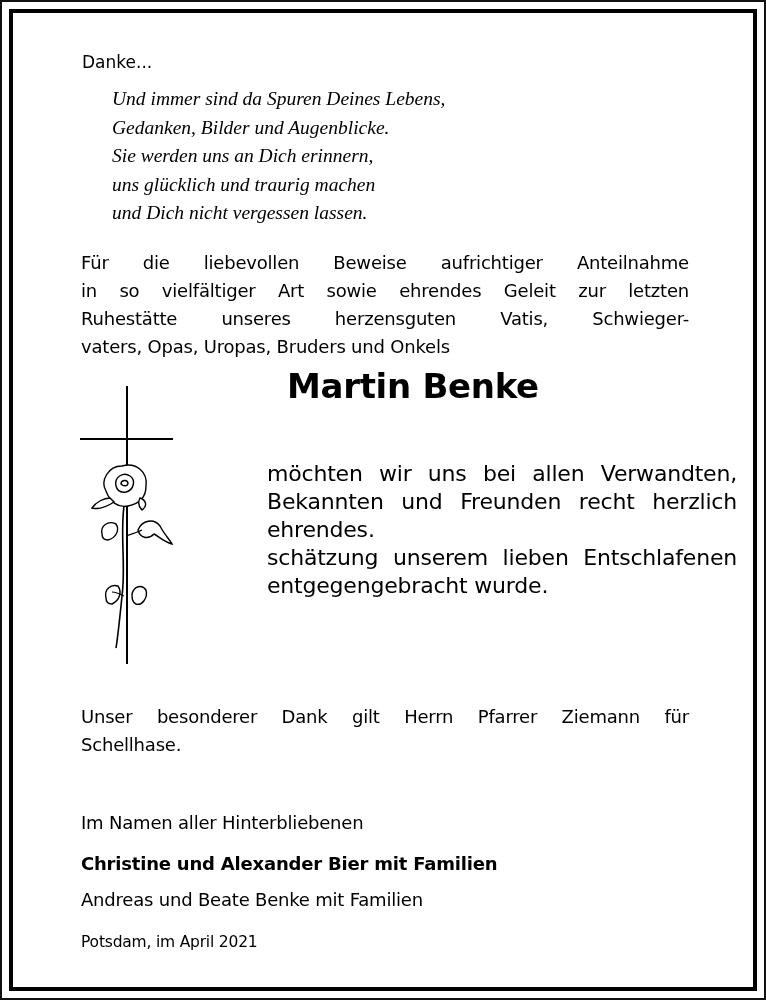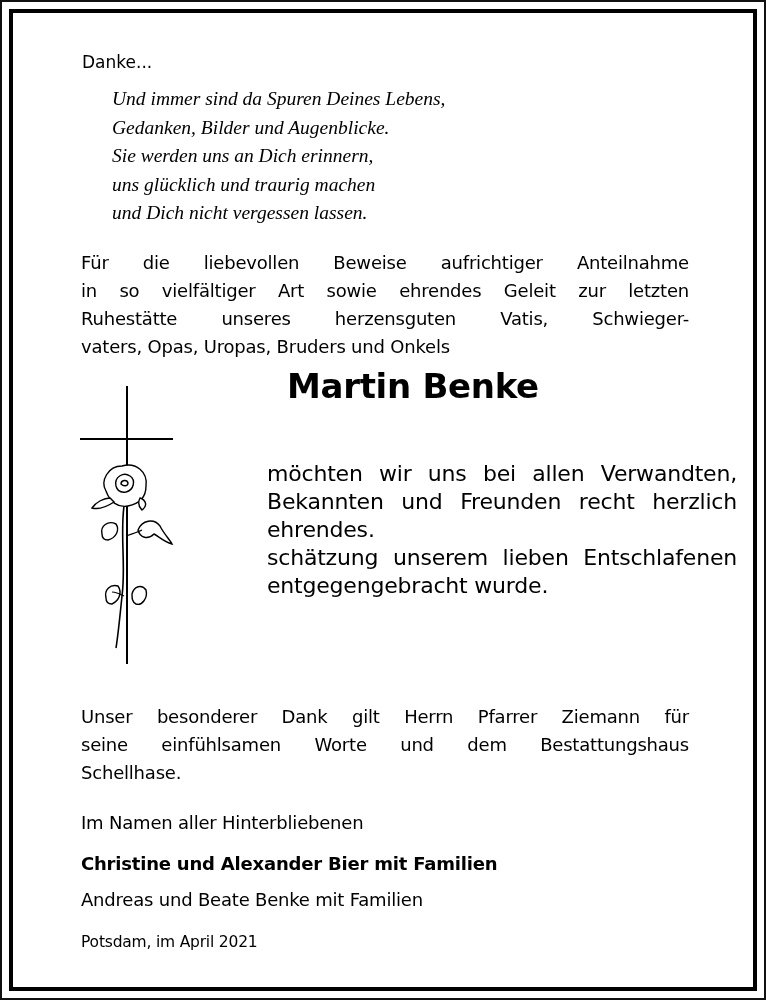--- a/index.html
+++ b/index.html
@@ -70,20 +70,19 @@
 <div class="abs sans mid">
   <span class="jline">möchten wir uns bei allen Verwandten,</span>
   <span class="jline">Bekannten und Freunden recht herzlich</span>
   <span class="lline">ehrendes.</span>
   <span class="jline">schätzung unserem lieben Entschlafenen</span>
   <span class="lline">entgegengebracht wurde.</span>
 </div>
 
 <div class="abs sans outro">
   <span class="jline">Unser besonderer Dank gilt Herrn Pfarrer Ziemann für</span>
-  <span class="jline">seine einfühlsamen Worte und dem Bestattungshaus</span>
   <span class="lline">Schellhase.</span>
 </div>
 
 <div class="abs sans regards">Im Namen aller Hinterbliebenen</div>
 <div class="abs sans sig1">Christine und Alexander Bier mit Familien</div>
 <div class="abs sans sig2">Andreas und Beate Benke mit Familien</div>
 <div class="abs sans place">Potsdam, im April 2021</div>
 
 </body></html>

